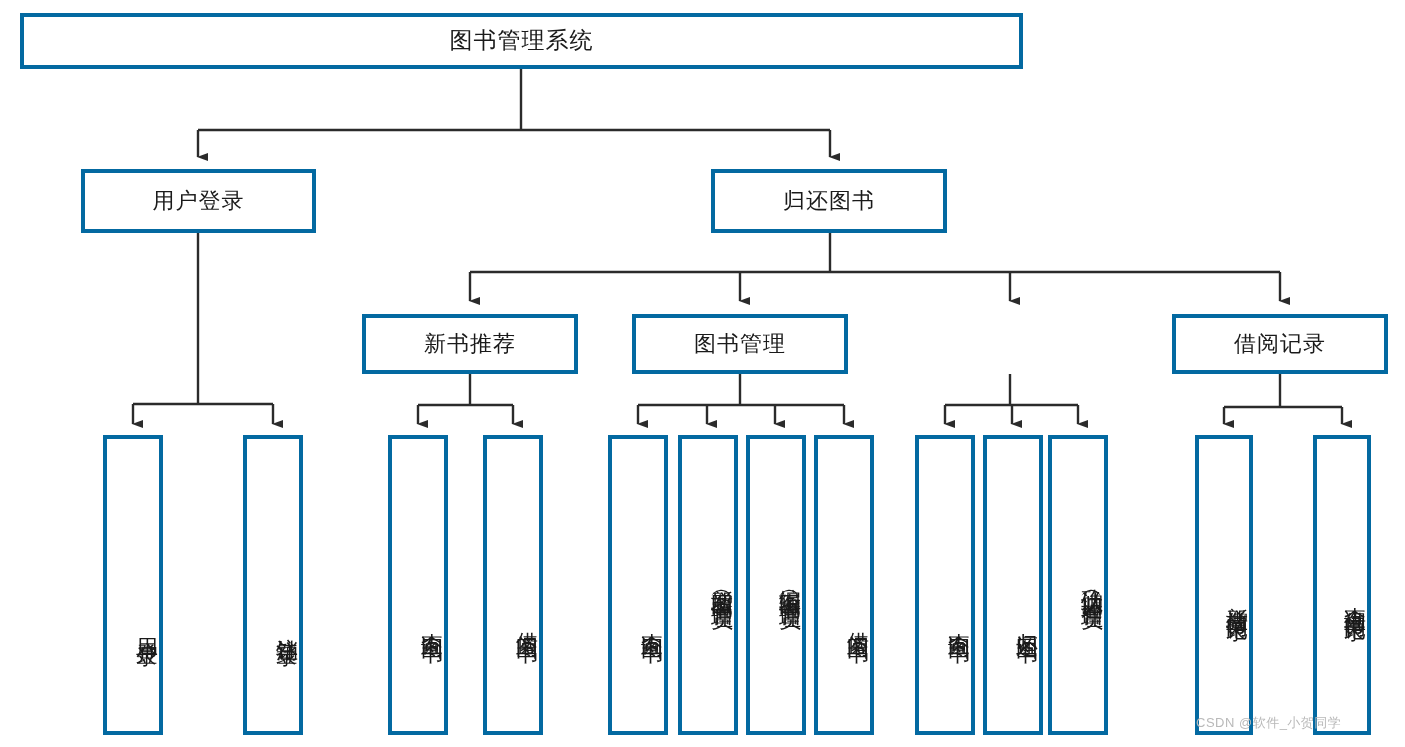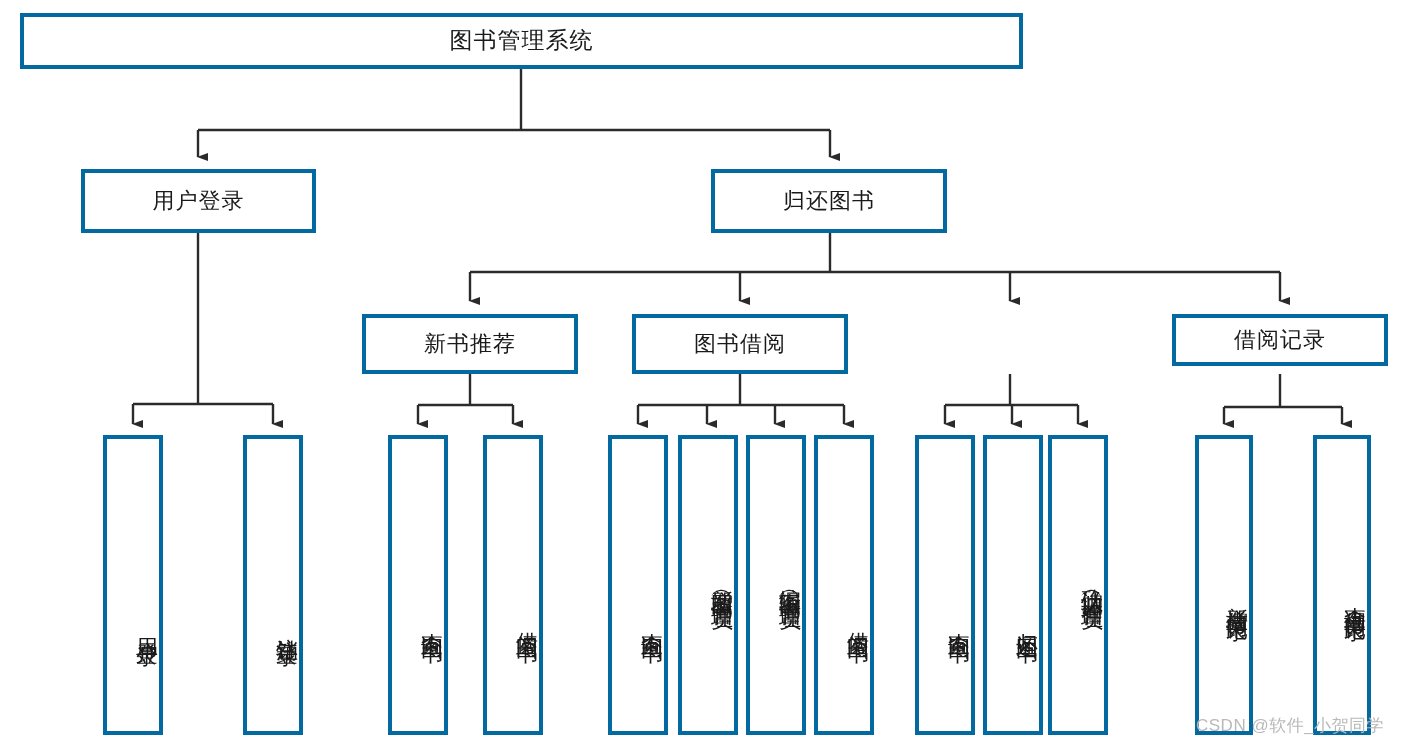--- a/index.html
+++ b/index.html
@@ -52,21 +52,21 @@
     align-items: flex-start;
     justify-content: center;
   }
   .node.vert.tall-text {
     align-items: flex-start;
   }
   .watermark {
     position: absolute;
     left: 1196px;
     top: 714px;
-    font-size: 17px;
+    font-size: 13px;
     color: #b9b9b9;
     white-space: nowrap;
     letter-spacing: 0.5px;
   }
 </style>
 </head>
 <body>
 
 <div id="canvas">
 
@@ -119,22 +119,22 @@
       <path d="M1342,407 L1342,424" marker-end="url(#arw)"></path>
     </g>
   </svg>
 
   <div class="node horiz root" style="left:20px; top:13px; width:1003px; height:56px;">图书管理系统</div>
 
   <div class="node horiz" style="left:81px; top:169px; width:235px; height:64px;">用户登录</div>
   <div class="node horiz" style="left:711px; top:169px; width:236px; height:64px;">归还图书</div>
 
   <div class="node horiz" style="left:362px; top:314px; width:216px; height:60px;font-family:Liberation Serif, serif;">新书推荐</div>
-  <div class="node horiz" style="left:632px; top:314px; width:216px; height:60px;">图书借阅</div>
-  <div class="node horiz" style="left:1172px; top:314px; width:216px; height:52px;">借阅记录</div>
+  <div class="node horiz" style="left:632px; top:314px; width:216px; height:60px;">图书管理</div>
+  <div class="node horiz" style="left:1172px; top:314px; width:216px; height:60px;">借阅记录</div>
 
   <div class="node vert" style="left:103px; top:435px; width:60px; height:300px; padding-top:88px;">用户登录</div>
   <div class="node vert" style="left:243px; top:435px; width:60px; height:300px; padding-top:88px;">注销登录</div>
 
   <div class="node vert" style="left:388px; top:435px; width:60px; height:300px; padding-top:78px;">查询图书</div>
   <div class="node vert" style="left:483px; top:435px; width:60px; height:300px; padding-top:78px;">借阅图书</div>
 
   <div class="node vert" style="left:608px; top:435px; width:60px; height:300px; padding-top:78px;">查询图书</div>
   <div class="node vert tall-text" style="left:678px; top:435px; width:60px; height:300px; padding-top:4px;">新增图书（管理员）</div>
   <div class="node vert tall-text" style="left:746px; top:435px; width:60px; height:300px; padding-top:4px;">编辑图书（管理员）</div>

